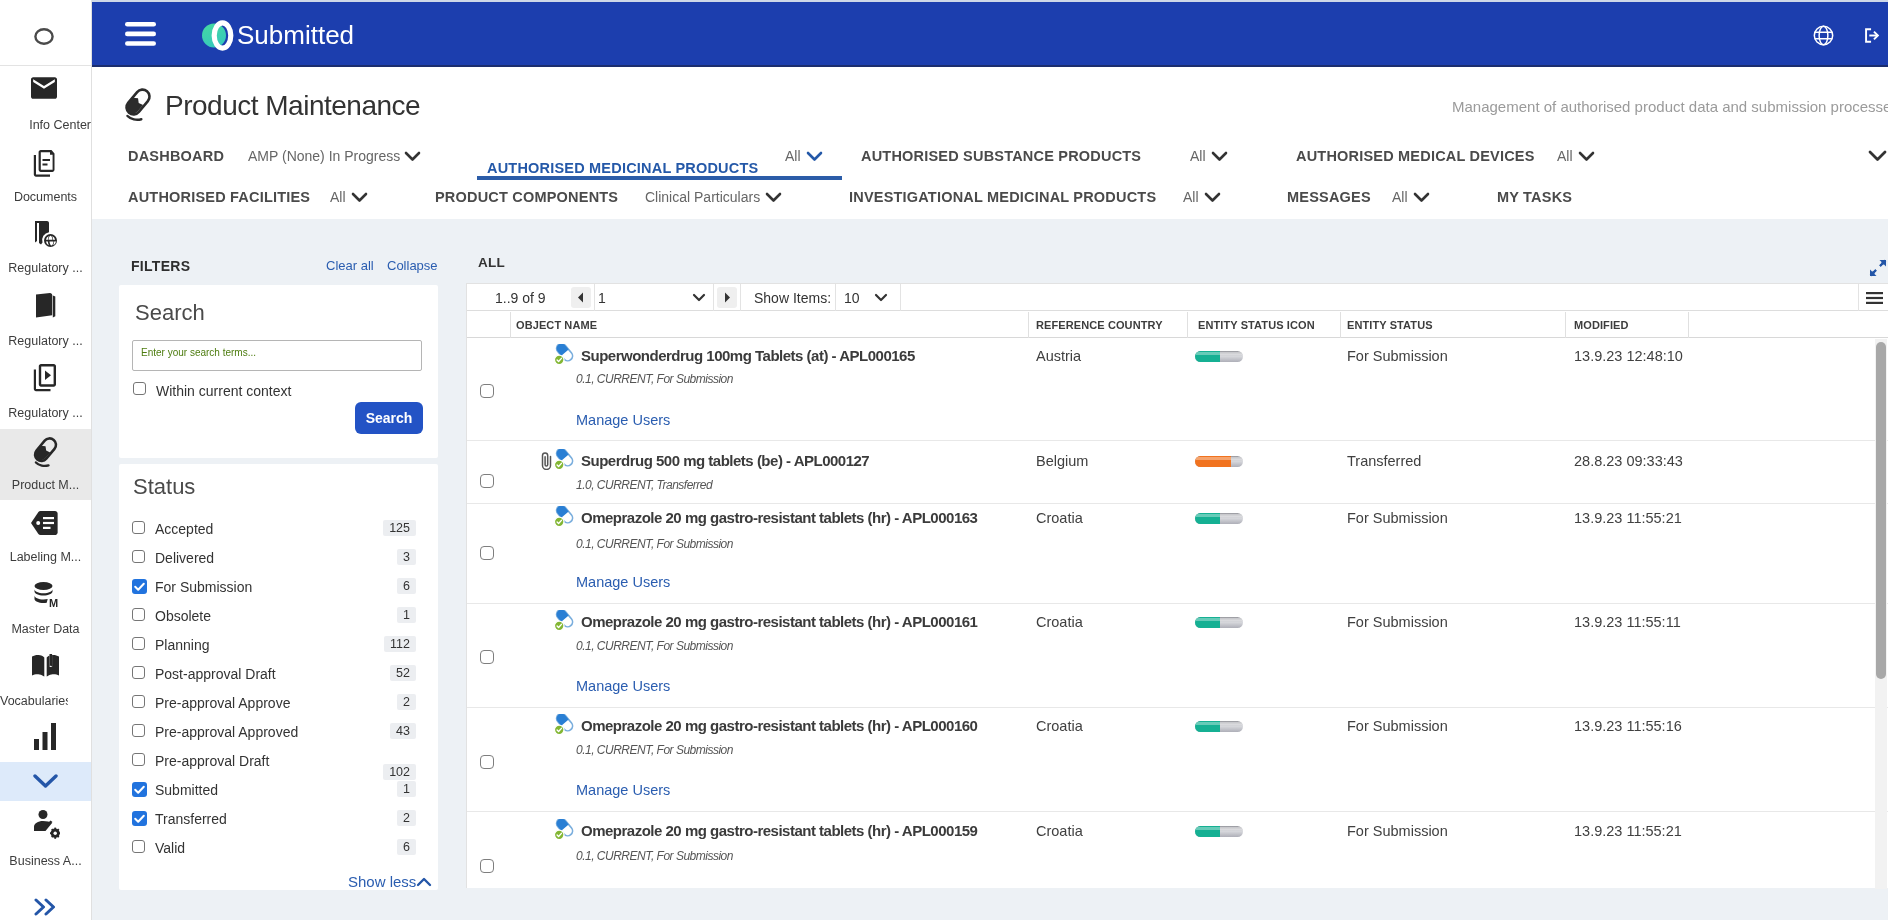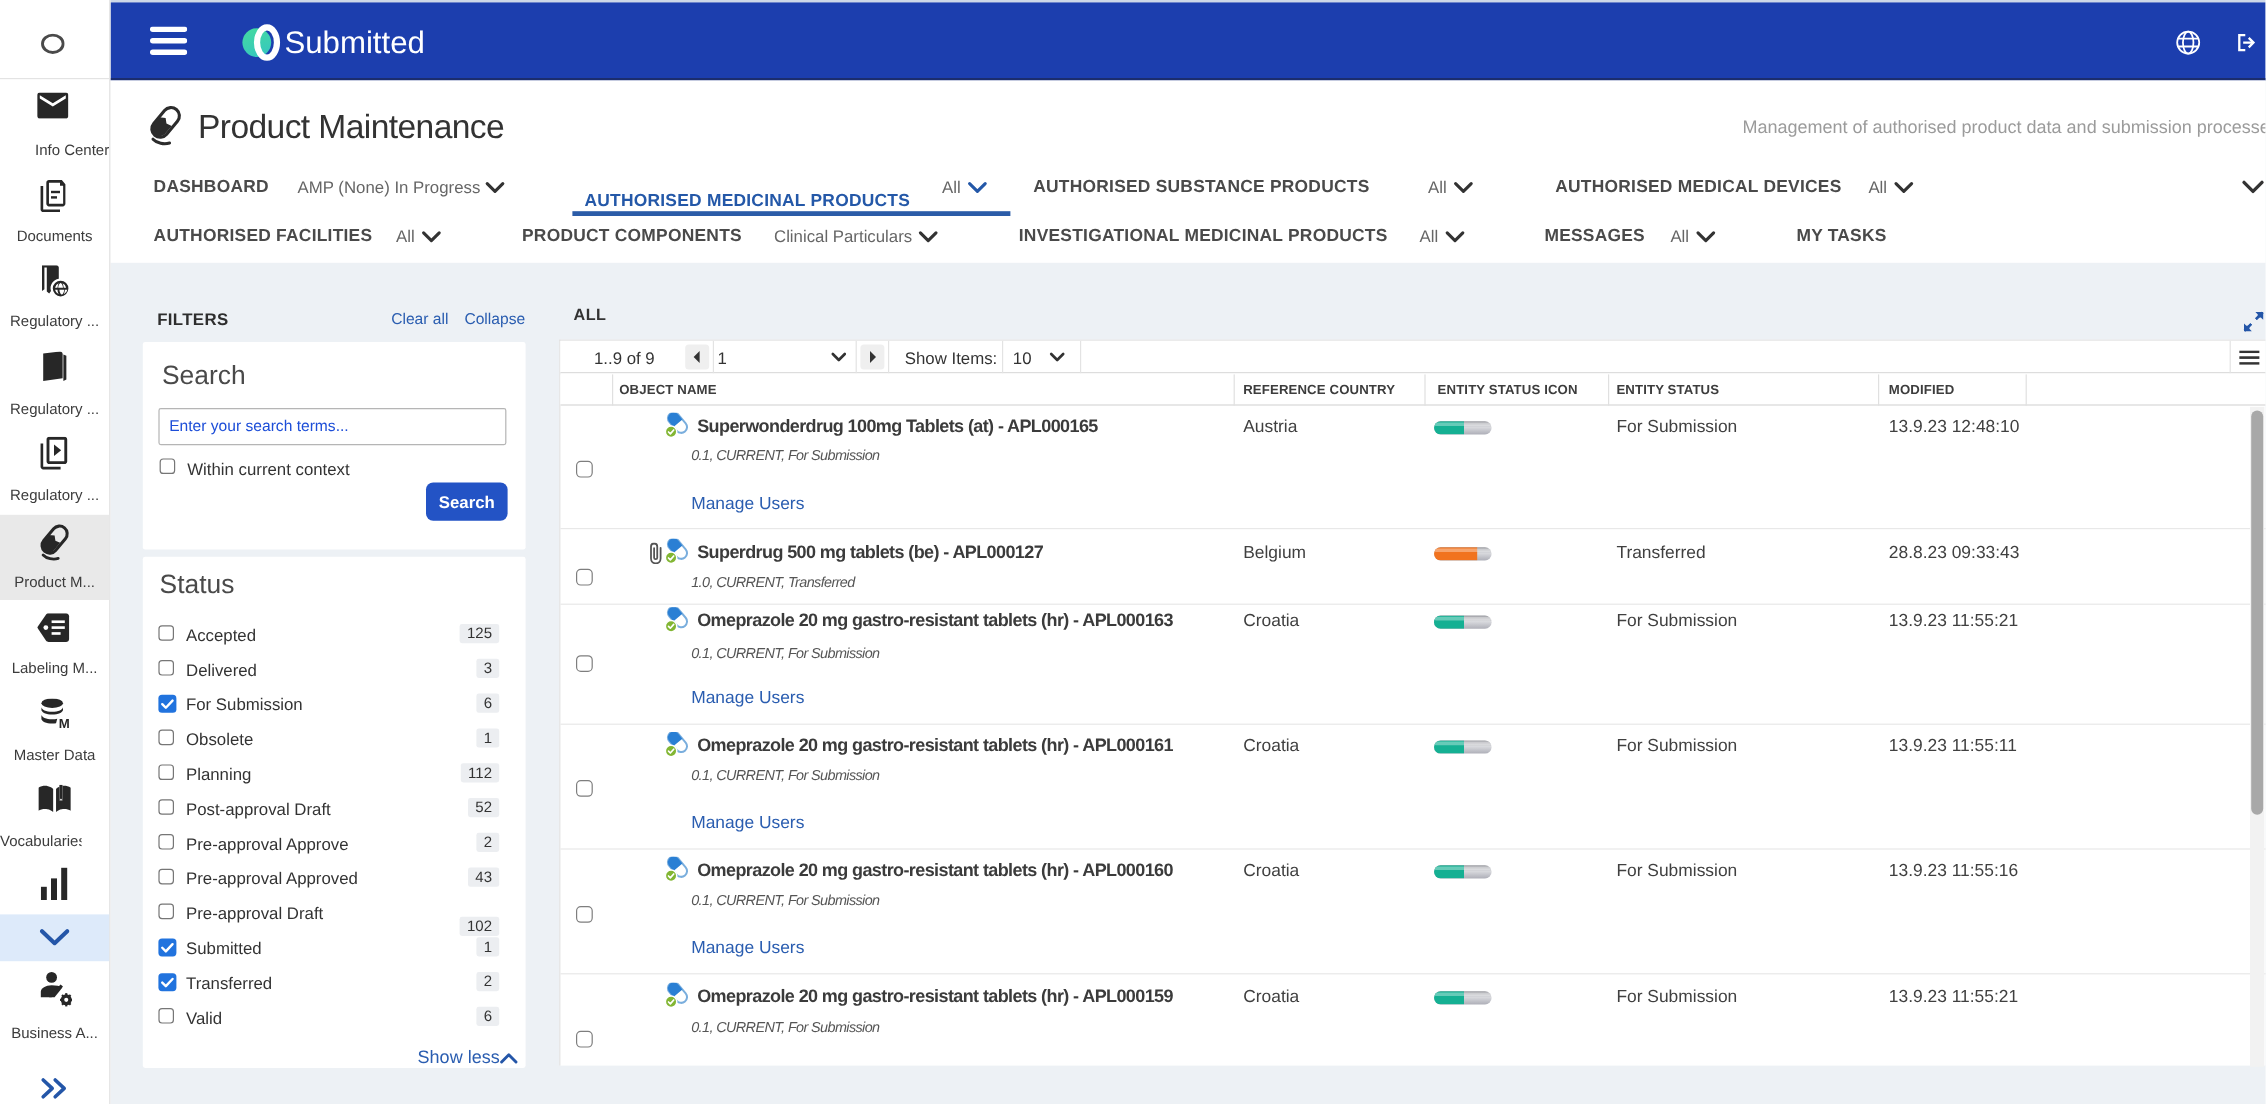--- a/index.html
+++ b/index.html
@@ -251,21 +251,21 @@
       <path d="M2 2l6.5 6.5L15 2" fill="none" stroke="#333" stroke-width="2.6" stroke-linecap="round" stroke-linejoin="round"></path>
     </svg>
   <div class="abs tab" style="left:1497px; top:189px;">MY TASKS</div>
   <div class="abs" style="left:131px; top:258px; font-weight:bold; font-size:14px; color:#2e2e2e; letter-spacing:0.3px;">FILTERS</div>
   <div class="abs link" style="left:326px; top:258px;">Clear all</div>
   <div class="abs link" style="left:387px; top:258px;">Collapse</div>
 
   <div class="abs card" style="left:119px; top:285px; width:319px; height:173px;">
     <div class="abs biglabel" style="left:16px; top:15px;">Search</div>
     <div class="abs" style="left:13px; top:55px; width:290px; height:31px; border:1px solid #b5b5b5; border-radius:2px;"></div>
-    <div class="abs" style="left:22px; top:62px; font-size:13px; color:#1d4ed8;">Enter your search terms...</div>
+    <div class="abs" style="left:22px; top:62px; font-size:10px; color:#4d7c0f;">Enter your search terms...</div>
     <div class="abs cb" style="left:14px; top:97px;"></div>
     <div class="abs" style="left:37px; top:98px; font-size:14px; color:#333;">Within current context</div>
     <div class="abs" style="left:236px; top:117px; width:68px; height:32px; background:#2353c5; border-radius:6px; color:#fff; font-weight:bold; font-size:14px; text-align:center; line-height:32px;">Search</div>
   </div>
 
   <div class="abs card" style="left:119px; top:464px; width:319px; height:426px;">
     <div class="abs biglabel" style="left:14px; top:10px;">Status</div>
     <div class="abs cb" style="left:13px; top:57px;"></div>
     <div class="abs" style="left:36px; top:57px; font-size:14px; color:#333;">Accepted</div>
     <div class="abs badge" style="top:56px; right:22px;">125</div>

